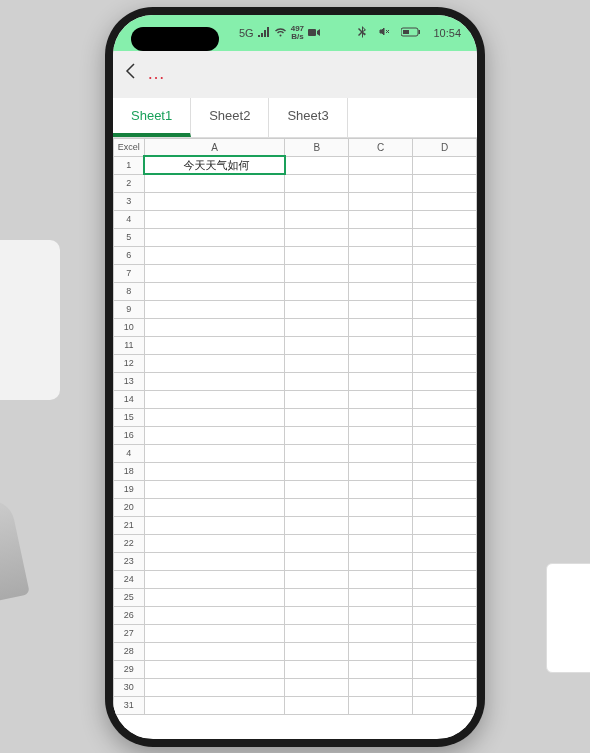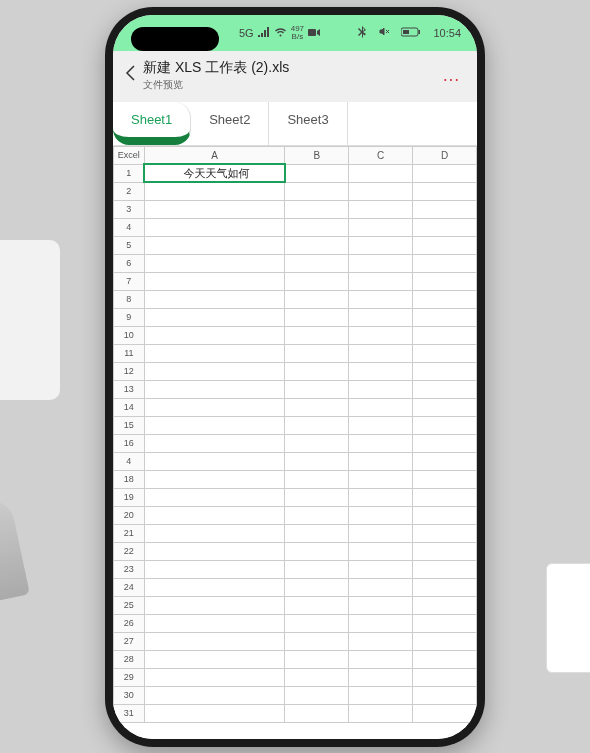--- a/index.html
+++ b/index.html
@@ -89,22 +89,21 @@
     }
     .tab {
       padding: 10px 18px;
       font-size: 13px;
       color: #555;
       cursor: pointer;
       border-right: 1px solid #ddd;
     }
     .tab.active {
       color: #1aa05a;
-      border-bottom: 8px solid #15803d;
-      border-radius: 16px;
+      border-bottom: 4px solid #15803d;
     }
     .sheet-area {
       overflow: hidden;
       height: calc(100% - 36px - 50px - 38px);
       background: #fff;
     }
     table { border-collapse: collapse; width: 100%; table-layout: fixed; padding-left: 16px;}
     th, td {
       border: 1px solid #ccc;
       padding: 0;
@@ -127,21 +126,21 @@
       color: #222;
     }
     .desk-item {
       position: absolute;
       background: #e8e8e8;
       border-radius: 6px;
     }
     .pad { left: -30px; top: 240px; width: 90px; height: 160px; background:#f2f2f2; border-radius:10px;}
     .pen { left: -28px; top: 500px; width: 48px; height: 100px; background:linear-gradient(#ccc,#aaa); border-radius:24px 24px 6px 6px; transform:rotate(-12deg);}
     .box { right: -26px; bottom: 80px; width: 70px; height: 110px; background:#fff; border:1px solid #ddd;}
-    .stat-speed { font-size:8px; line-height:8px; display:inline-block; text-align:center;}
+    .stat-speed { font-size:8px; line-height:8px; display:inline-block; text-align:center;font-weight:bold;}
   </style>
 </head>
 <body>
 
 <div class="desk-item pad"></div>
 <div class="desk-item pen"></div>
 <div class="desk-item box"></div>
 
 <div class="phone-frame">
   <div class="phone-screen">
@@ -191,24 +190,20 @@
         <span>10:54</span>
       </div>
     </div>
 
     <div class="header">
       <span class="back-chevron">
         <svg width="10" height="16" viewBox="0 0 10 16">
             <path d="M9 1L2 8l7 7" stroke="#333" stroke-width="1.5" fill="none"></path>
           </svg>
       </span>
-      <div class="title-block">
-        <div class="file-title">新建 XLS 工作表 (2).xls</div>
-        <div class="file-subtitle">文件预览</div>
-      </div>
       <span class="more-btn">…</span>
       <div class="cursor-arrow">
         
       </div>
     </div>
 
     <div class="tabs">
       <div class="tab active">Sheet1</div>
       <div class="tab">Sheet2</div>
       <div class="tab">Sheet3</div>

